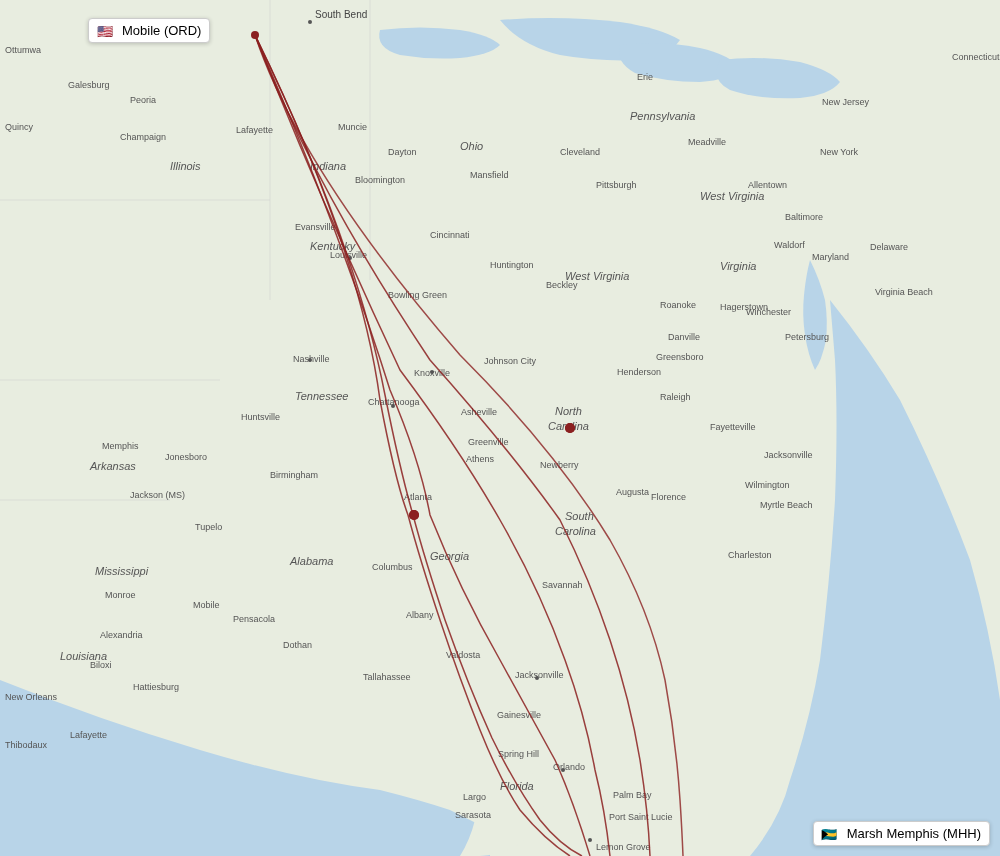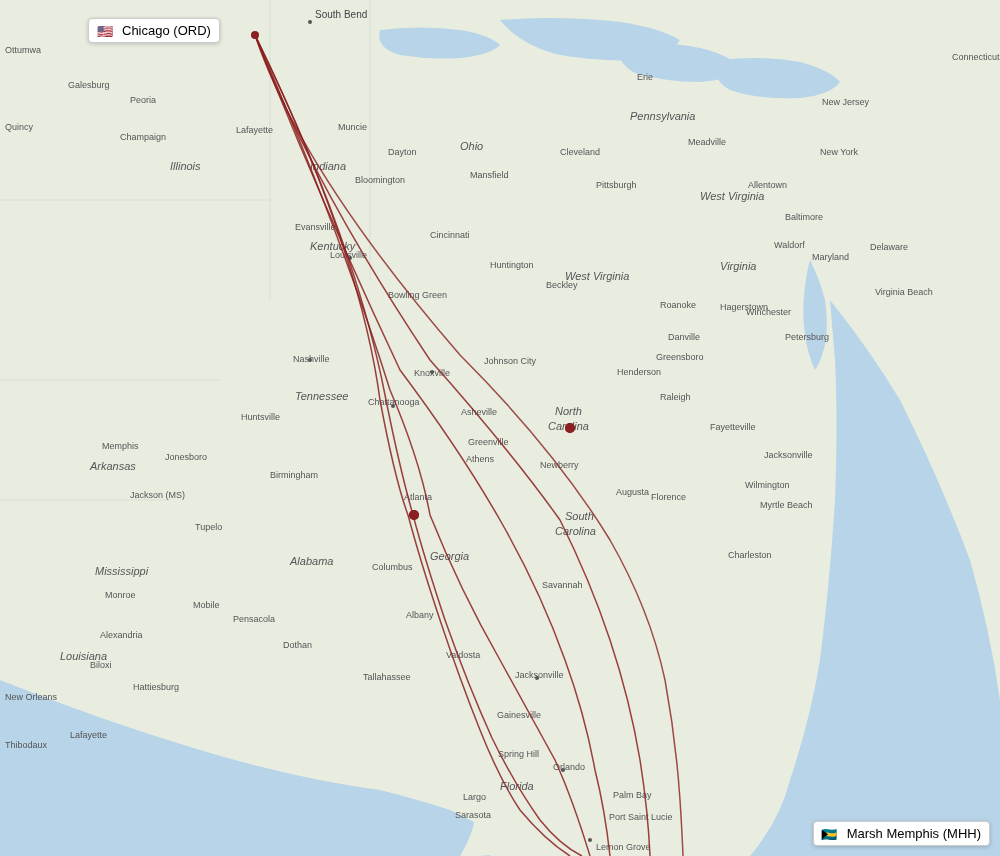--- a/index.html
+++ b/index.html
@@ -225,20 +225,20 @@
 
     <circle cx="255" cy="35" r="4" fill="#8B2020"></circle>
 
     <circle cx="414" cy="515" r="5" fill="#8B2020"></circle>
 
     <circle cx="570" cy="428" r="5" fill="#8B2020"></circle>
   </svg>
 
   <div class="airport-label" id="origin-label">
     <span class="flag-icon">🇺🇸</span>
-    <span>Chicago (ORD)</span>
+    <span>Mobile (ORD)</span>
   </div>
 
   <div class="airport-label" id="dest-label">
     <span class="flag-icon">🇧🇸</span>
     <span>Marsh Memphis (MHH)</span>
   </div>
 </div>
 
 </body></html>

